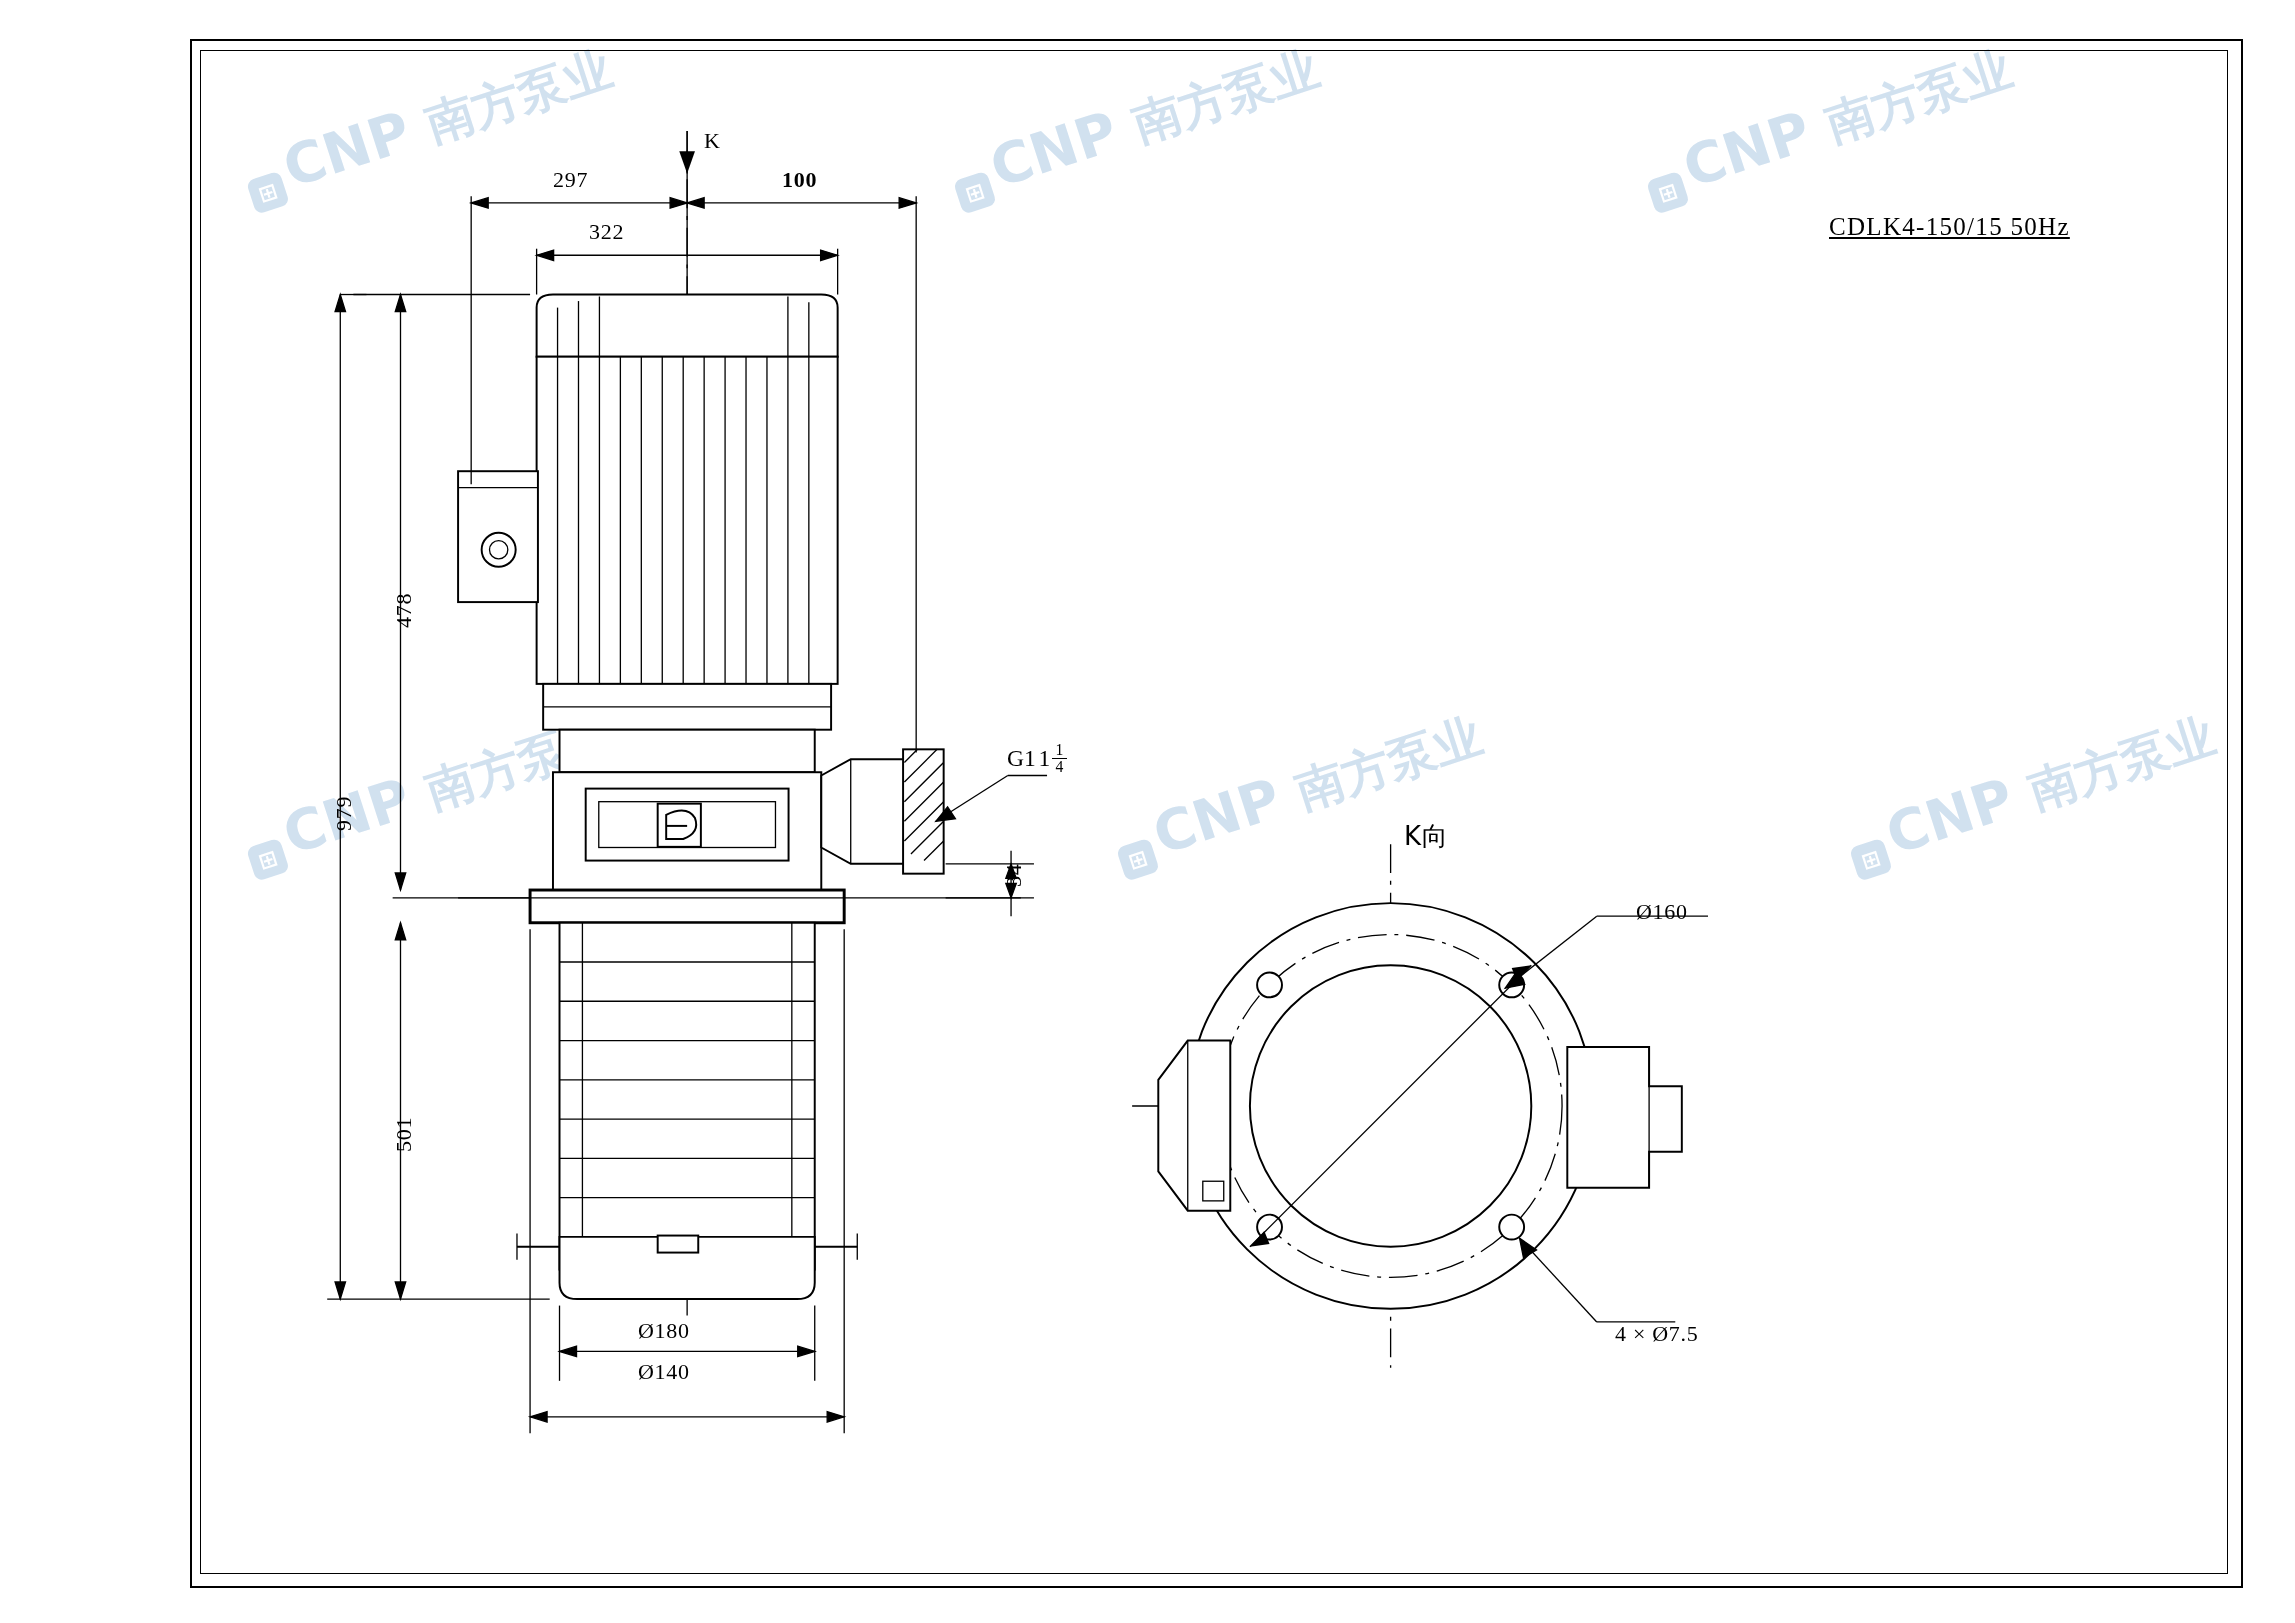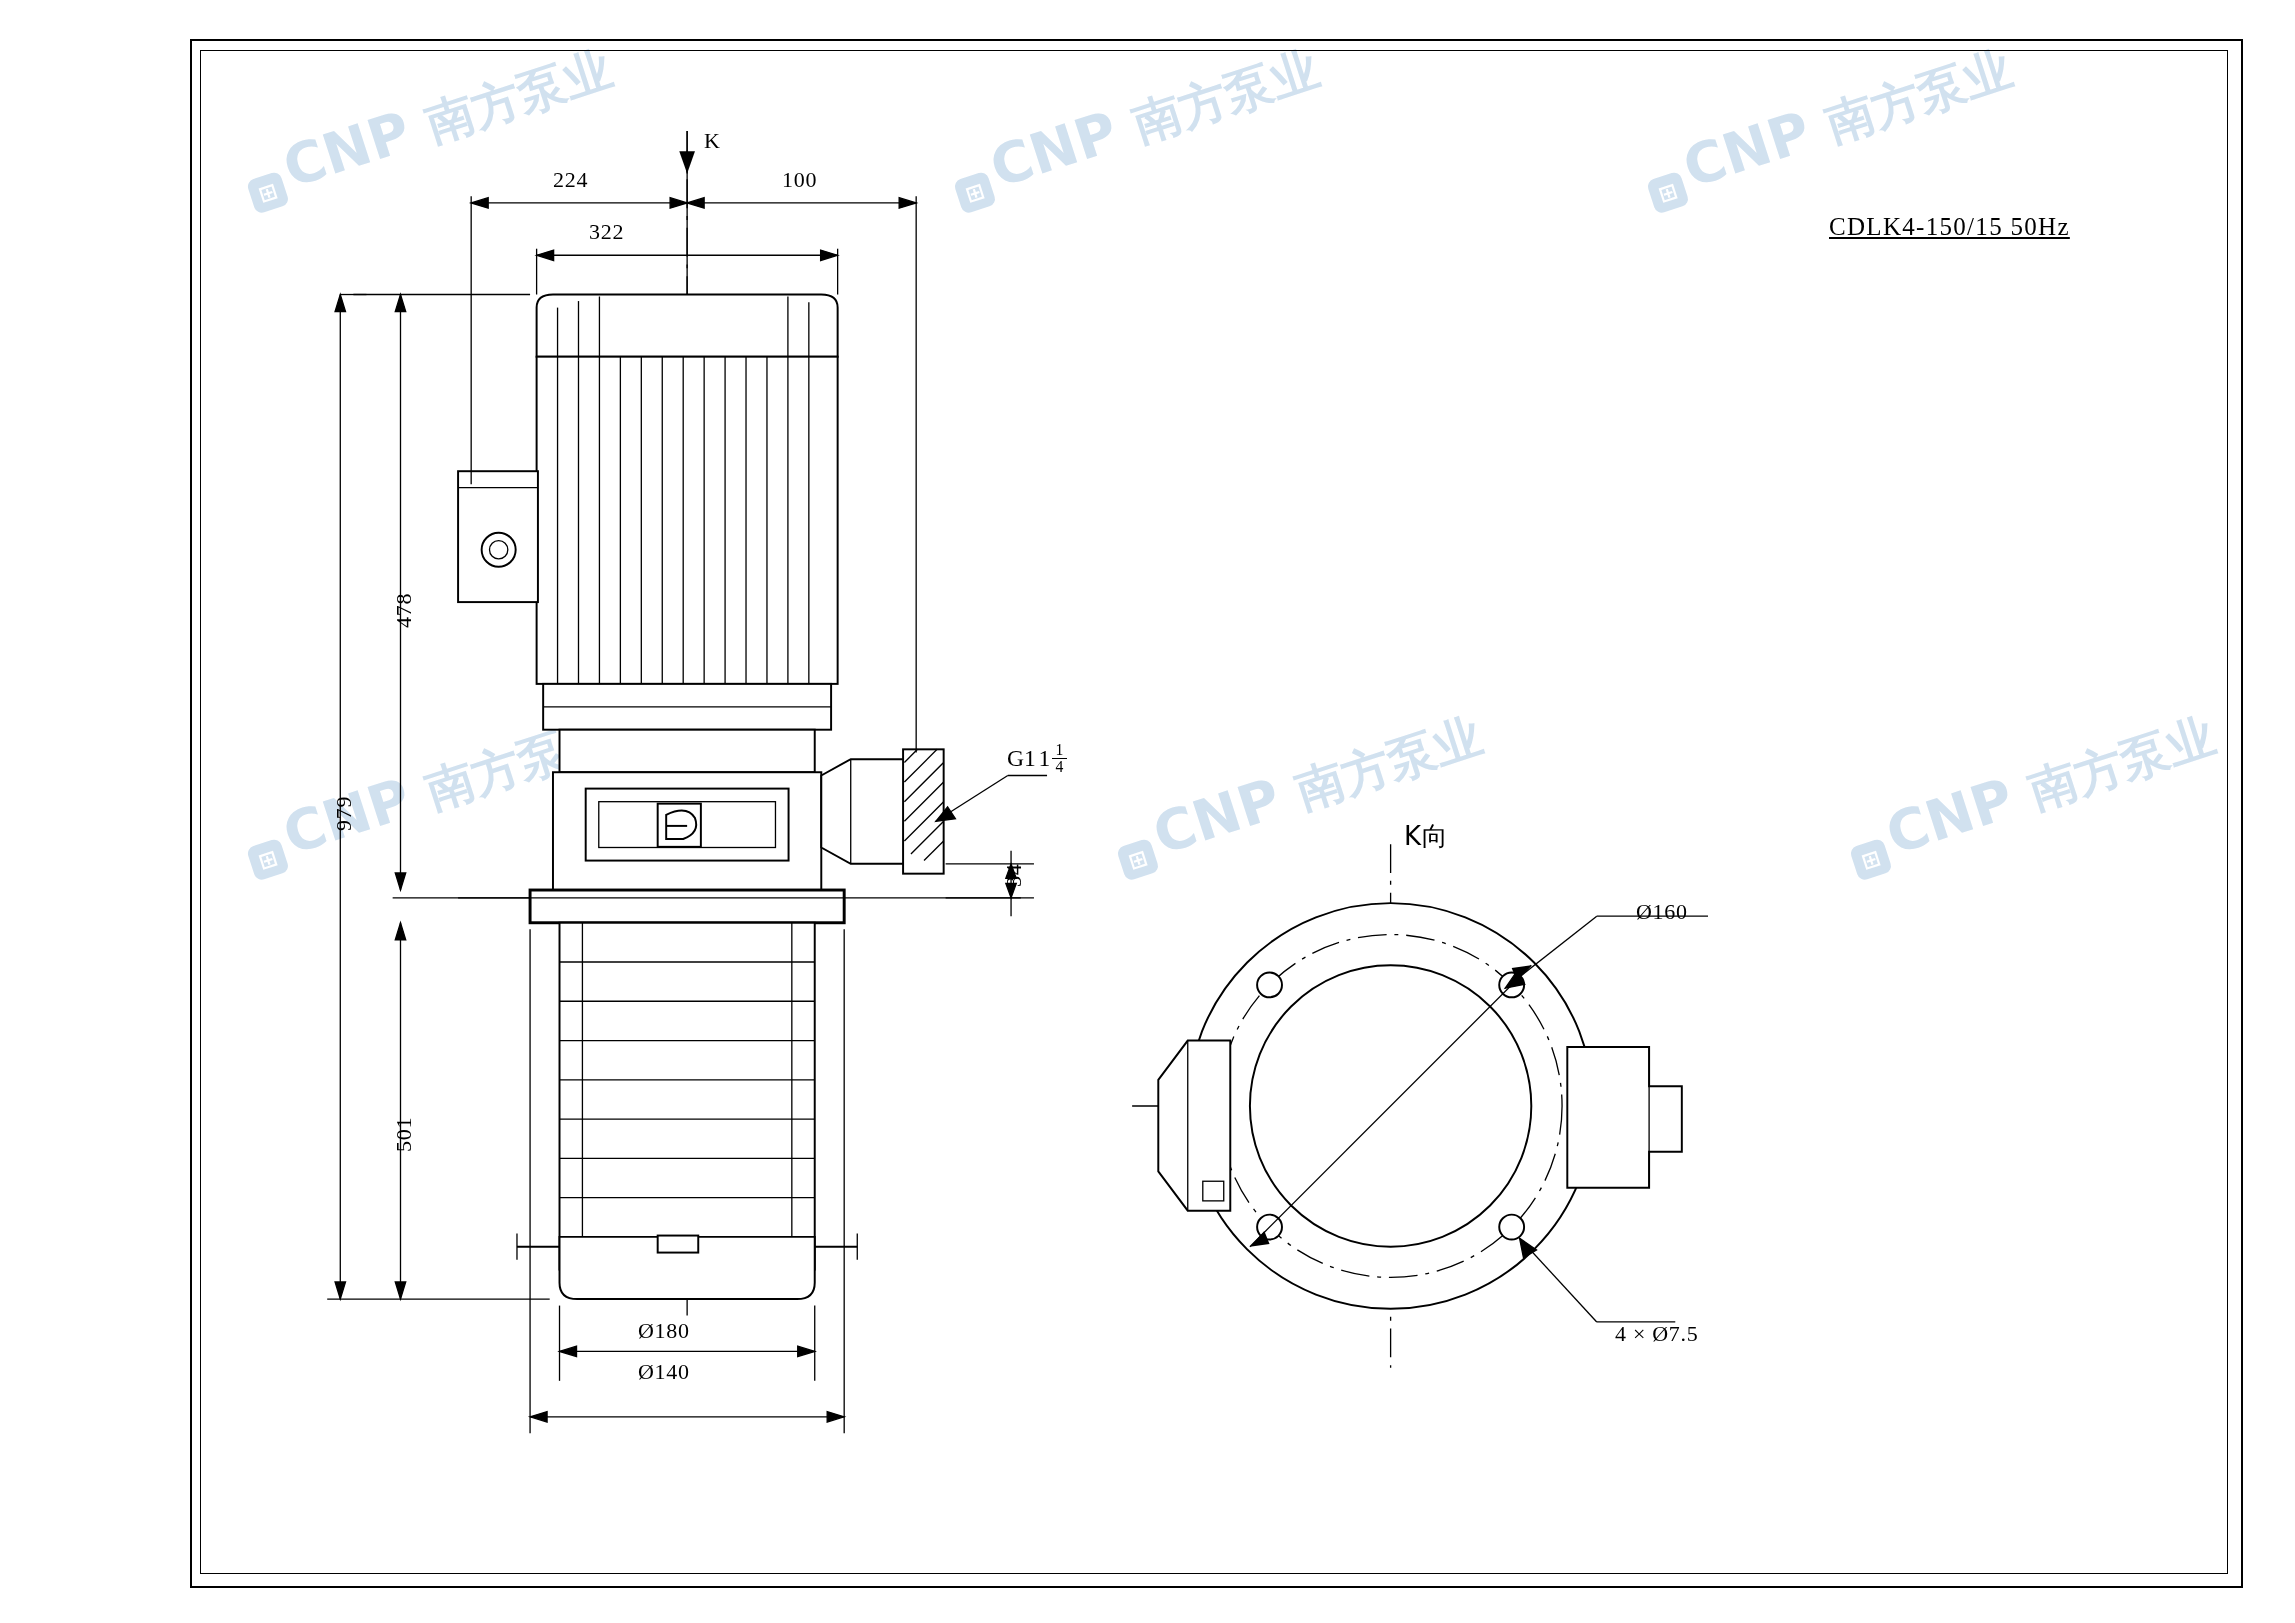--- a/index.html
+++ b/index.html
@@ -274,22 +274,22 @@
     <path d="M 1910,1905 l 30,-4 l -8,-20 z" fill="#000"></path>
 
     <g class="dim">
       <line x1="2322" y1="1892" x2="2440" y2="2020"></line>
       <line x1="2440" y1="2020" x2="2560" y2="2020"></line>
       <path d="M 2322,1892 l 6,30 l 20,-12 z" fill="#000"></path>
     </g>
   </g>
 </svg>
 
-<div class="lbl" style="left:553px;top:167px;">224</div>
-<div class="lbl" style="left:782px;top:167px;">100</div>
+<div class="lbl" style="left:553px;top:167px;">297</div>
+<div class="lbl" style="left:782px;top:167px;font-weight:bold;">100</div>
 <div class="lbl" style="left:589px;top:219px;">322</div>
 <div class="lbl" style="left:704px;top:128px;">K</div>
 
 <div class="lbl vert" style="left:391px;top:628px;">478</div>
 <div class="lbl vert" style="left:331px;top:831px;">979</div>
 <div class="lbl vert" style="left:391px;top:1152px;">501</div>
 <div class="lbl vert" style="left:1001px;top:887px;">34</div>
 
 <div class="lbl" style="left:638px;top:1319px;margin-top:40px;">Ø140</div>
 <div class="lbl" style="left:638px;top:1318px;">Ø180</div>

